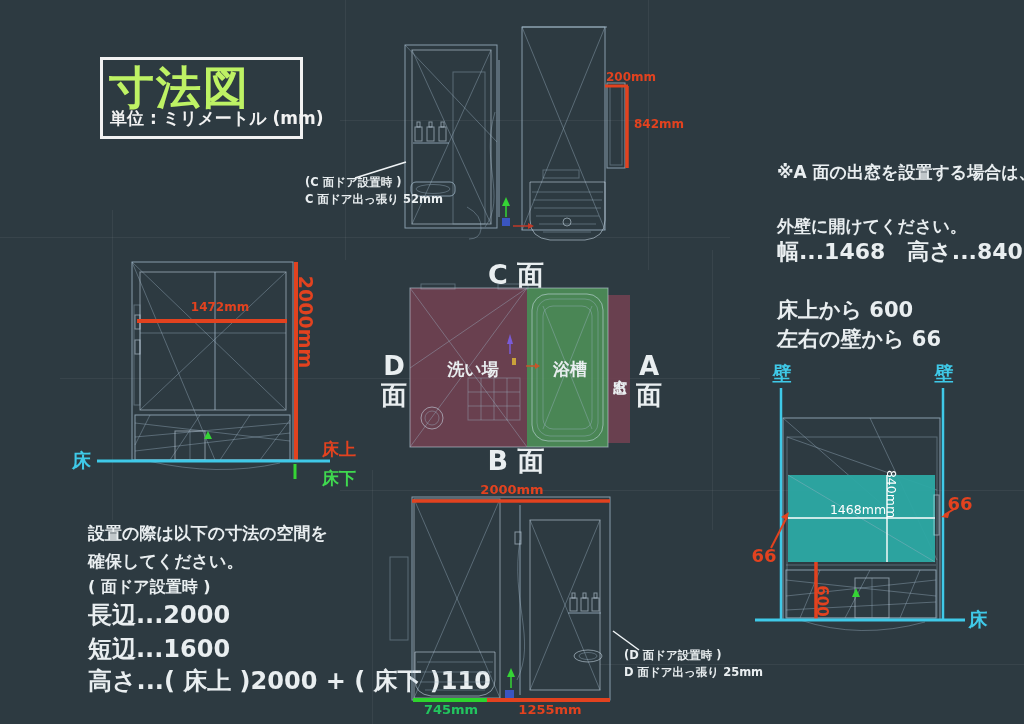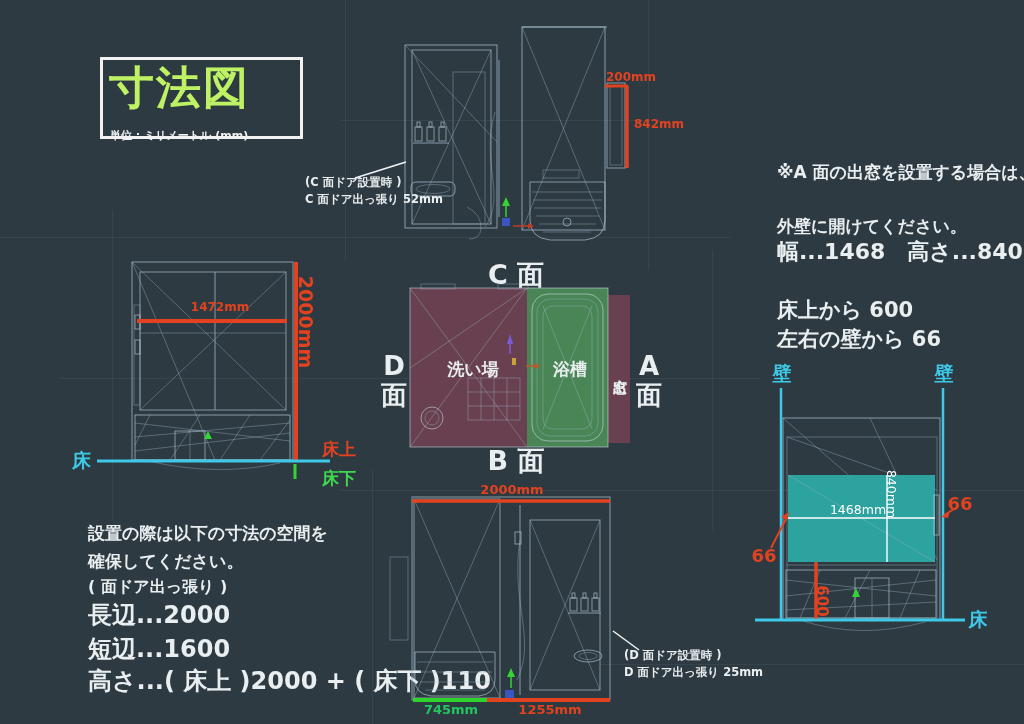--- a/index.html
+++ b/index.html
@@ -11,21 +11,21 @@
   .green{color:#3fd94f;}
   .cx{transform:translateX(-50%);}
   .rot{transform:translate(-50%,-50%) rotate(90deg);transform-origin:center;}
   .vert{writing-mode:vertical-rl;text-orientation:upright;transform:translate(-50%,-50%);}
   .pre{white-space:pre-line;text-align:center;}
   .grid{position:absolute;background:rgba(255,255,255,0.055);}
   
   #title-box{position:absolute;left:100px;top:57px;width:203px;height:82px;
              border:3px solid #f2f2f2;box-sizing:border-box;}
   #title-main{position:absolute;left:109px;top:58px;font-size:45px;font-weight:700;color:#bef264;letter-spacing:2px;}
-  #title-sub{position:absolute;left:110px;top:128px;font-size:11px;font-weight:700;color:#f2f2f2;}
+  #title-sub{position:absolute;left:110px;top:107px;font-size:17px;font-weight:700;color:#f2f2f2;}
   svg{position:absolute;overflow:visible;}
   .w{stroke:#9db5c6;fill:none;stroke-width:1;opacity:.8;}
   .w2{stroke:#9db5c6;fill:none;stroke-width:1;opacity:.4;}
   .w3{stroke:#cfe0ec;fill:none;stroke-width:1;opacity:.55;}
 </style>
 </head>
 <body>
 
 <div id="stage">
 
@@ -182,21 +182,21 @@
     </g>
   </svg>
   <div class="lbl red cx" style="left:220px;top:301px;font-size:12px;">1472mm</div>
   <div class="lbl red rot" style="left:306px;top:322px;font-size:19px;font-weight:700;">2000mm</div>
   <div class="lbl cyan" style="left:72px;top:450px;font-size:19px;font-weight:700;">床</div>
   <div class="lbl red" style="left:322px;top:440px;font-size:17px;font-weight:700;">床上</div>
   <div class="lbl green" style="left:322px;top:469px;font-size:17px;font-weight:700;">床下</div>
 
   <div class="lbl" style="left:88px;top:524px;font-size:17px;">設置の際は以下の寸法の空間を</div>
   <div class="lbl" style="left:88px;top:552px;font-size:17px;">確保してください。</div>
-  <div class="lbl" style="left:88px;top:578px;font-size:16px;">( 面ドア出っ張り )</div>
+  <div class="lbl" style="left:88px;top:578px;font-size:16px;">( 面ドア設置時 )</div>
   <div class="lbl" style="left:88px;top:602px;font-size:24px;font-weight:600;">長辺...2000</div>
   <div class="lbl" style="left:88px;top:636px;font-size:24px;font-weight:600;">短辺...1600</div>
   <div class="lbl" style="left:88px;top:668px;font-size:24px;font-weight:600;">高さ...( 床上 )2000 + ( 床下 )110</div>
 
   <svg style="left:385px;top:480px;" width="270" height="244" viewBox="0 0 270 244">
     <g>
       <rect class="w" x="27" y="17" width="198" height="203"></rect>
       <rect class="w2" x="5" y="77" width="18" height="83"></rect>
       <rect class="w3" x="29" y="19" width="86" height="199"></rect>
       <line class="w2" x1="29" y1="19" x2="115" y2="218"></line>

